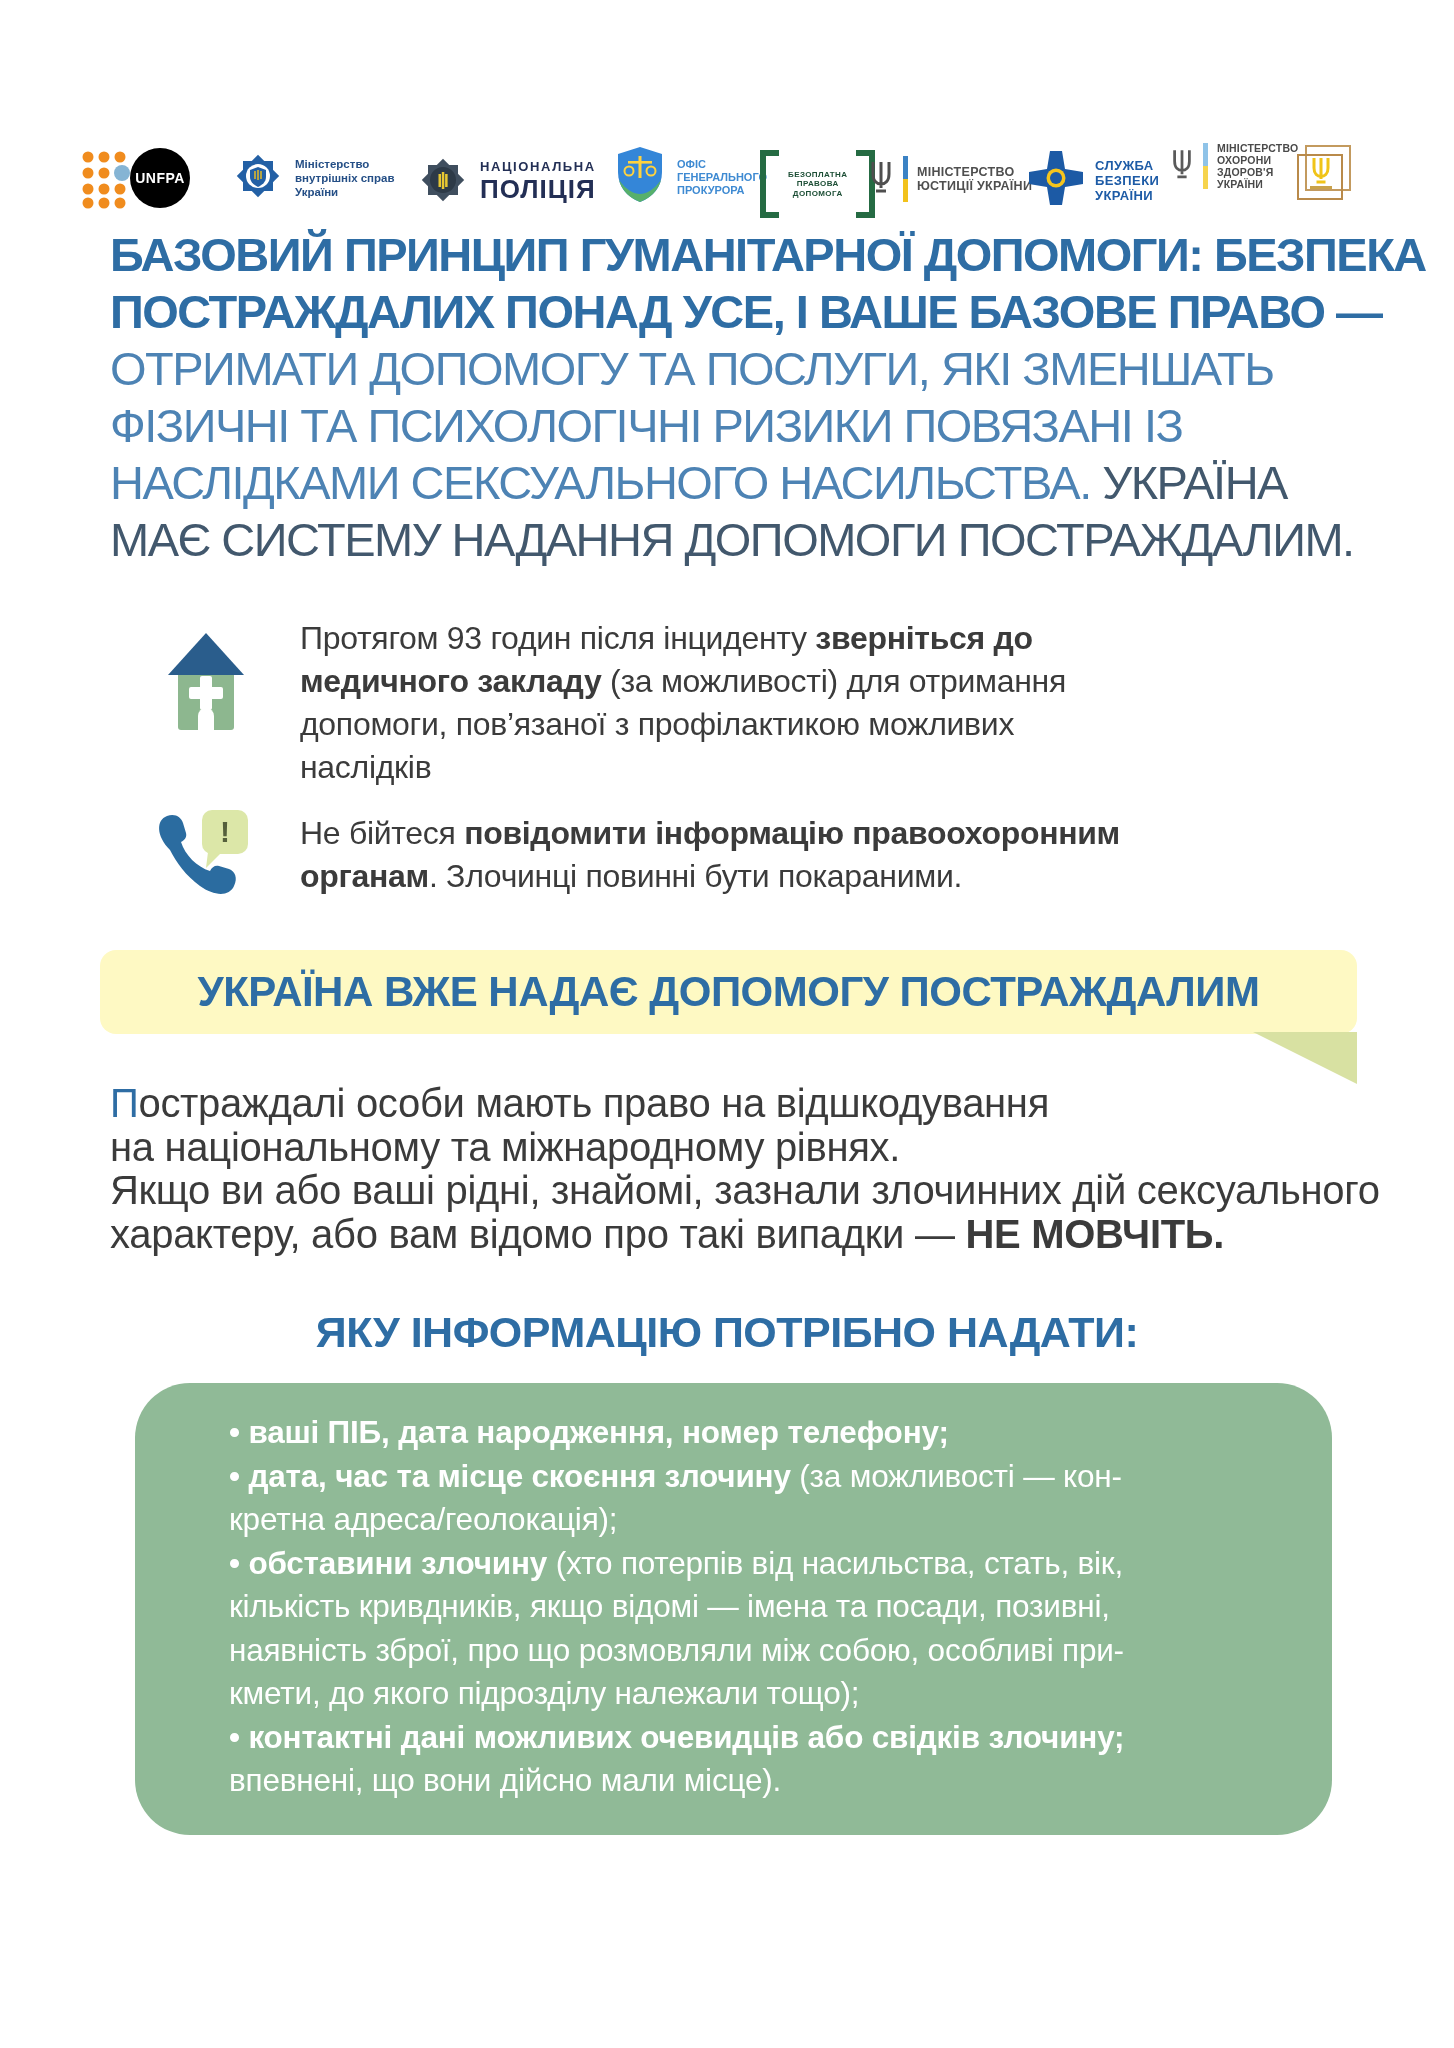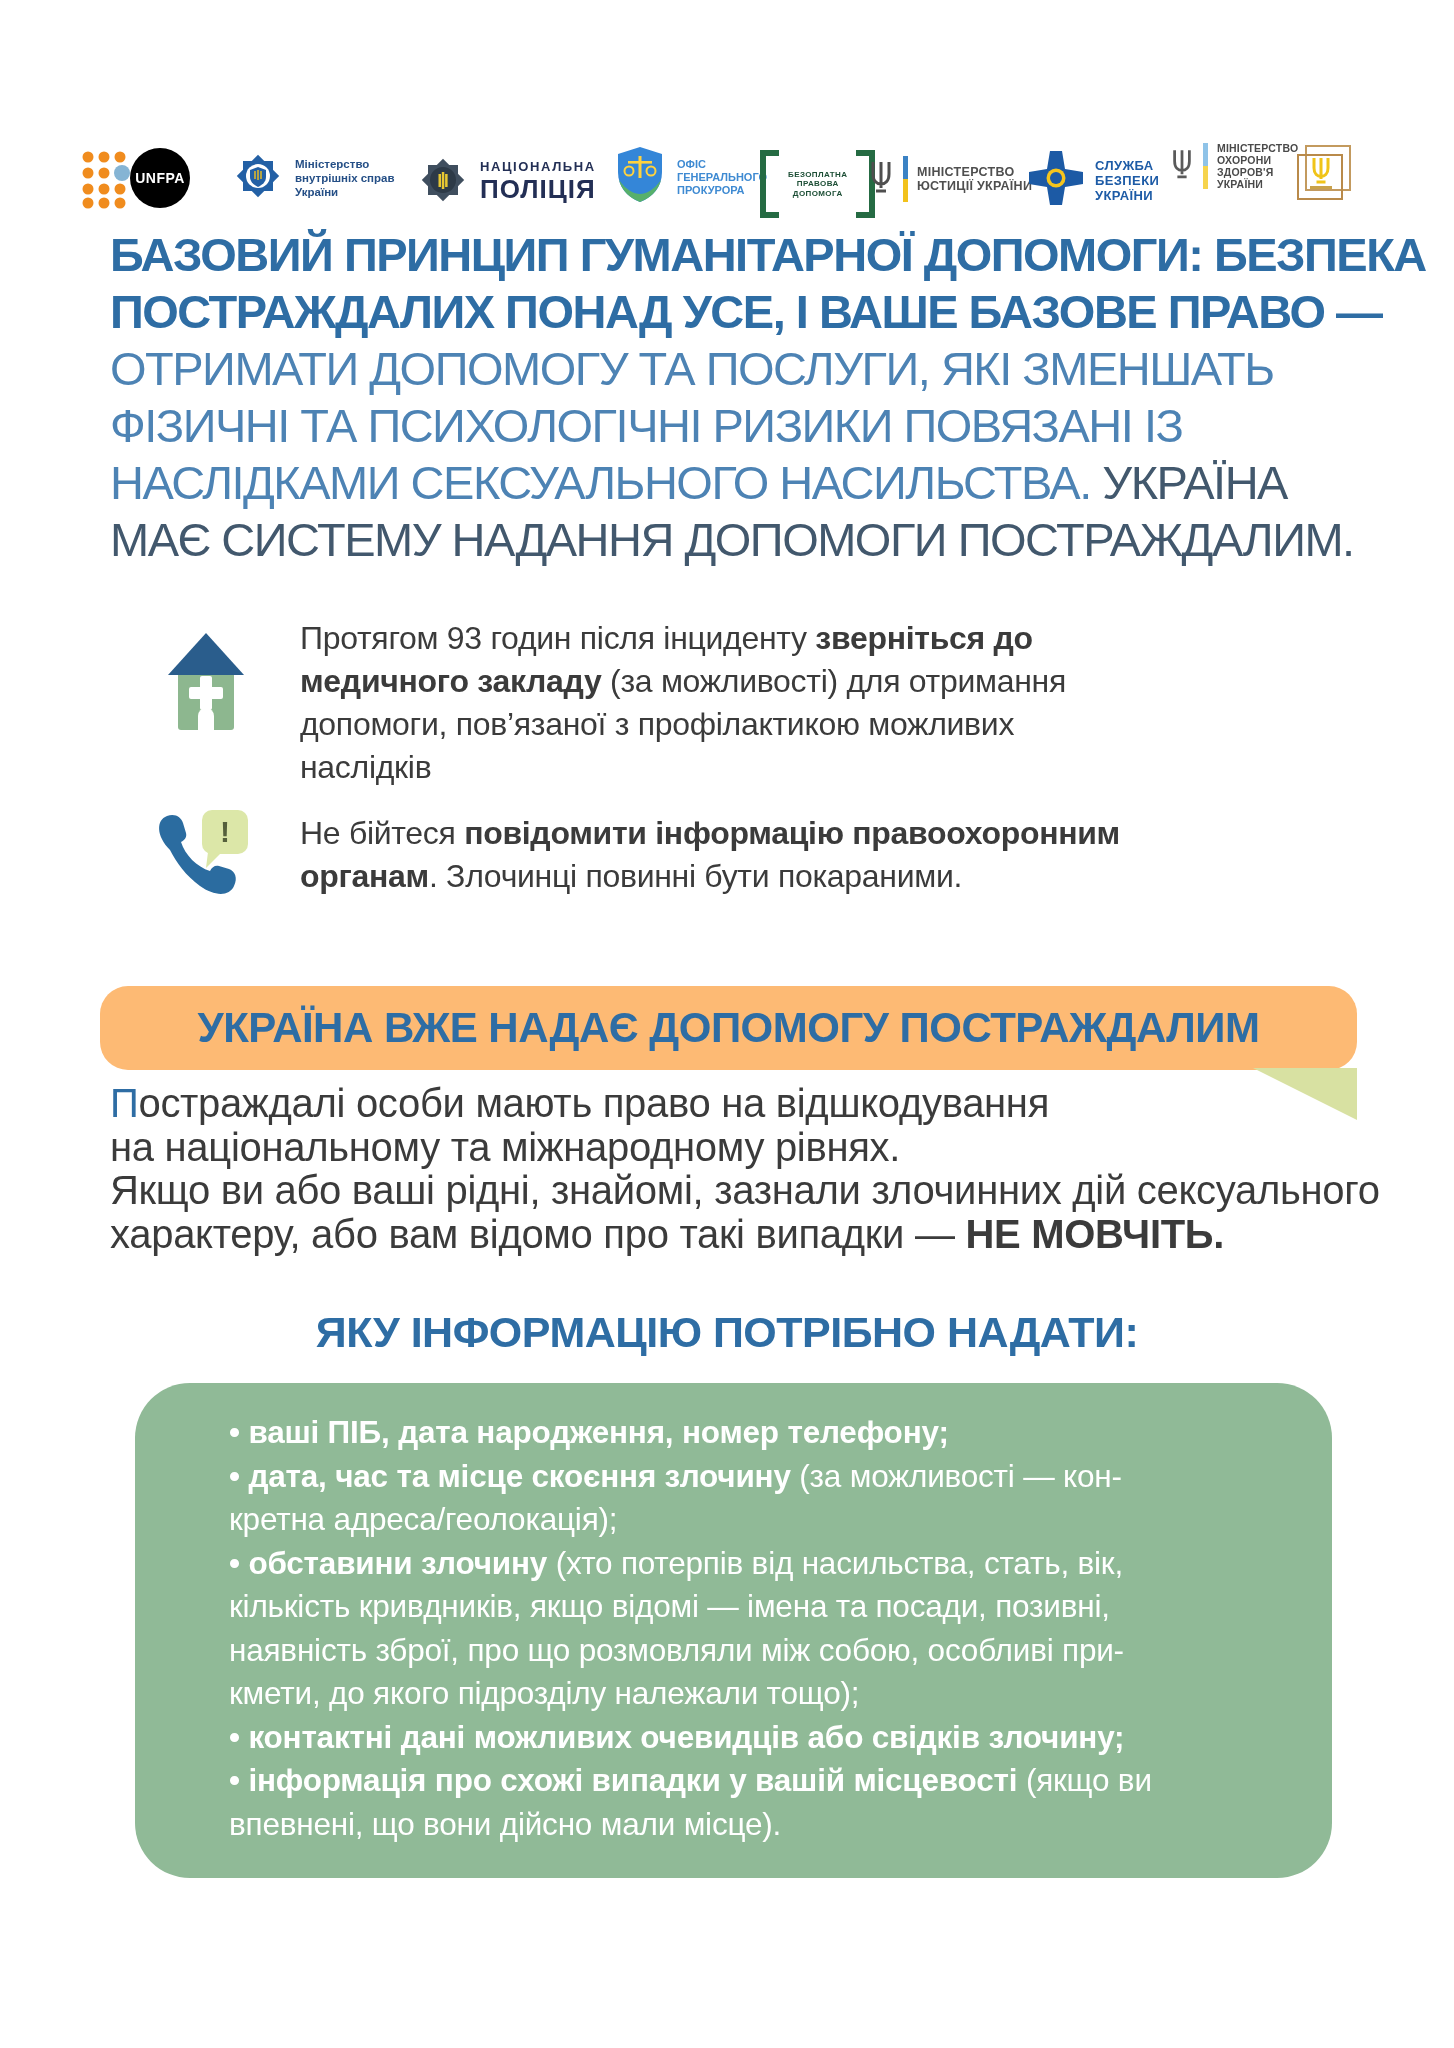--- a/index.html
+++ b/index.html
@@ -51,22 +51,22 @@
   .item-text{position:absolute;font-size:32px;line-height:43px;color:#3b3b3b;letter-spacing:-.3px;}
   .item-text .tl{white-space:nowrap;}
   #item1-text{left:300px;top:617px;}
   #item2-text{left:300px;top:812px;}
   .b{font-weight:700;}
   .blue{color:#2e6da4;}
   #house-icon{position:absolute;left:168px;top:628px;}
   #phone-icon{position:absolute;left:148px;top:808px;}
 
   
-  .banner{position:absolute;left:100px;top:986px;width:1257px;height:84px;background:#fdba74;
-          border-radius:28px;display:flex;align-items:center;justify-content:center;}
+  .banner{position:absolute;left:100px;top:950px;width:1257px;height:84px;background:#fef9c3;
+          border-radius:16px;display:flex;align-items:center;justify-content:center;}
   .banner-label{font-size:42px;font-weight:700;color:#2e6da4;letter-spacing:-.5px;white-space:nowrap;}
   .banner-tail{position:absolute;right:0;top:82px;width:104px;height:52px;background:#d8e1a2;
                clip-path:polygon(0 0,100% 0,100% 100%);}
 
   
   .paragraph{position:absolute;left:110px;top:1082px;font-size:40px;line-height:43.5px;
              color:#3b3b3b;letter-spacing:-.3px;}
   .paragraph .tl{white-space:nowrap;}
 
   
@@ -287,17 +287,16 @@
 
   <div class="info-box">
       <div class="tl"><span class="b">• ваші ПІБ, дата народження, номер телефону;</span></div>
       <div class="tl"><span class="b">• дата, час та місце скоєння злочину</span><span> (за можливості — кон-</span></div>
       <div class="tl"><span>кретна адреса/геолокація);</span></div>
       <div class="tl"><span class="b">• обставини злочину</span><span> (хто потерпів від насильства, стать, вік,</span></div>
       <div class="tl"><span>кількість кривдників, якщо відомі — імена та посади, позивні,</span></div>
       <div class="tl"><span>наявність зброї, про що розмовляли між собою, особливі при-</span></div>
       <div class="tl"><span>кмети, до якого підрозділу належали тощо);</span></div>
       <div class="tl"><span class="b">• контактні дані можливих очевидців або свідків злочину;</span></div>
-      <div class="tl"><span class="b">• інформація про схожі випадки у вашій місцевості</span><span> (якщо ви</span></div>
       <div class="tl"><span>впевнені, що вони дійсно мали місце).</span></div>
     </div>
 
 </div>
 
 </body></html>

